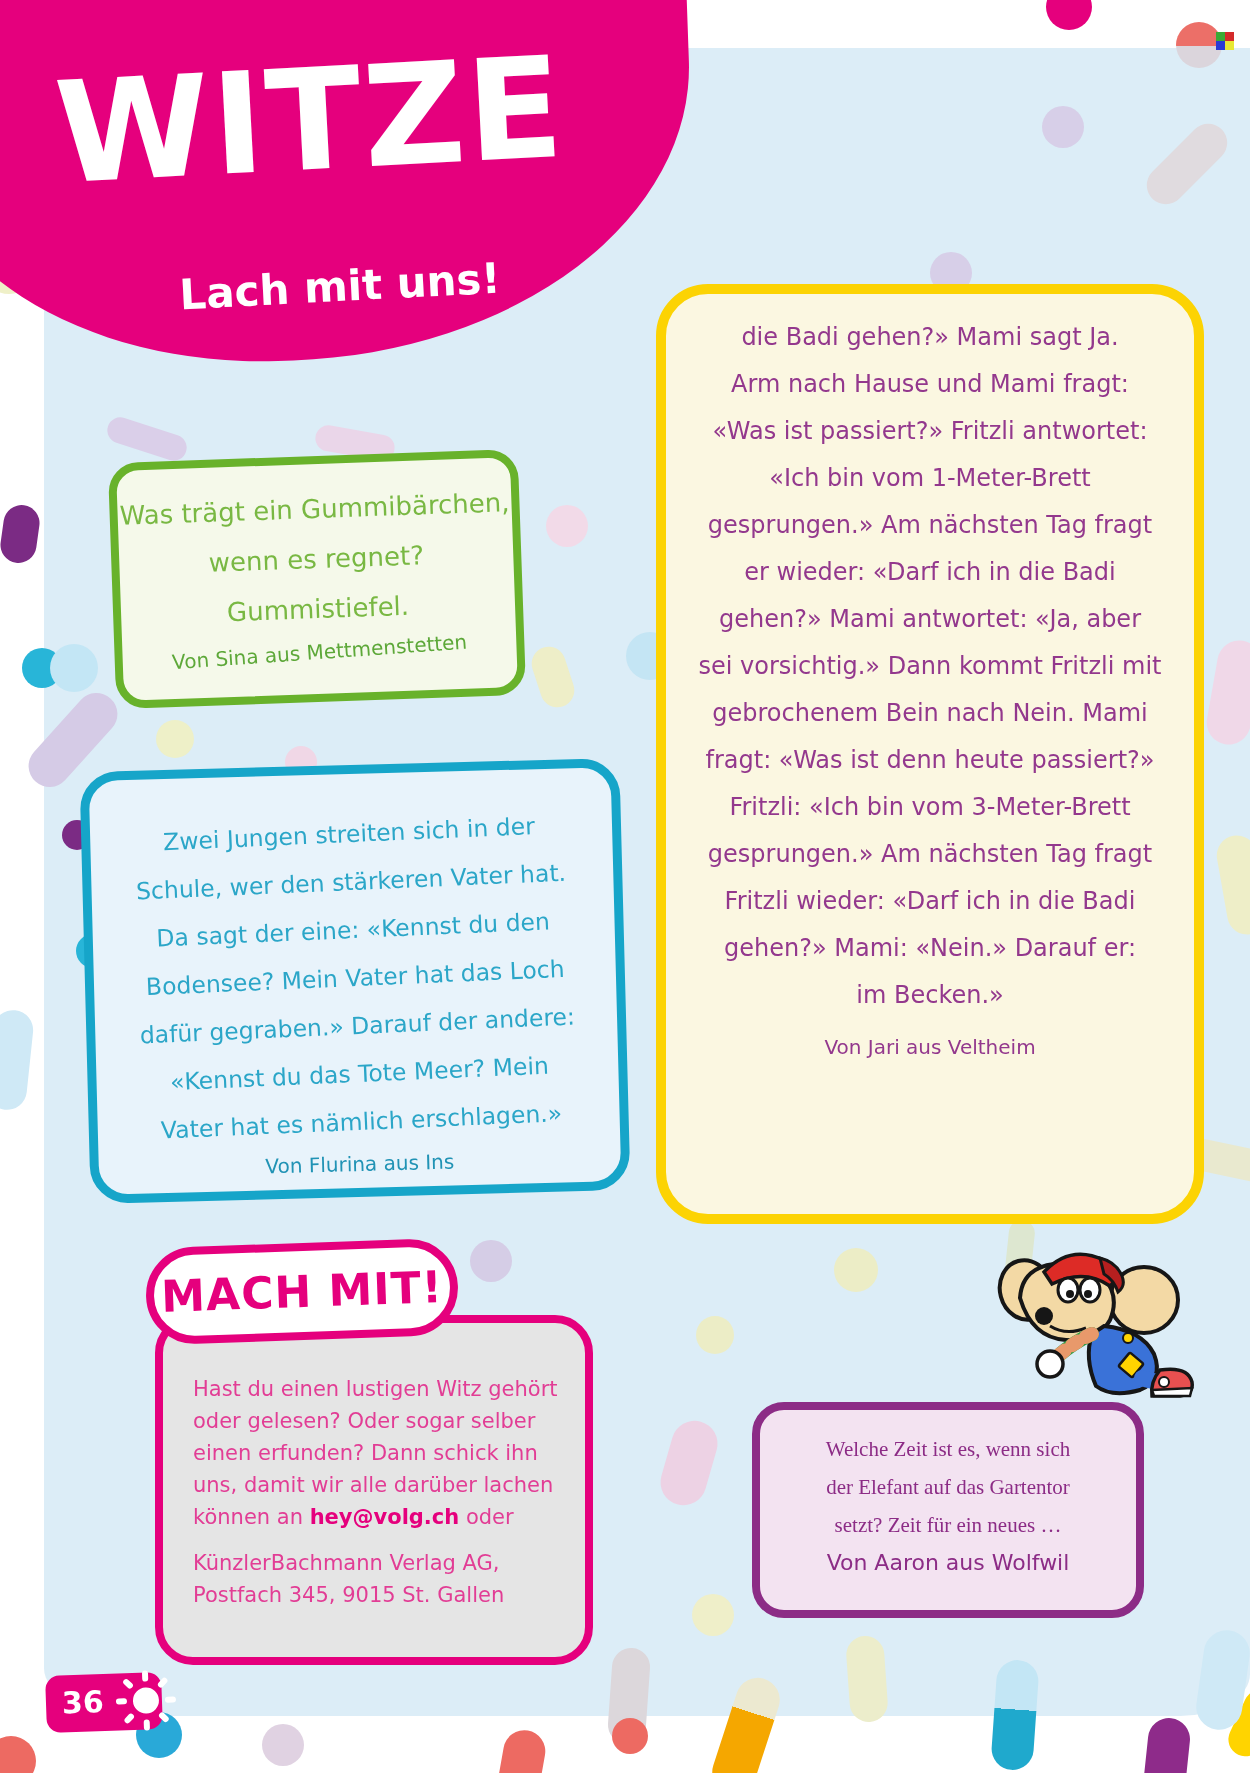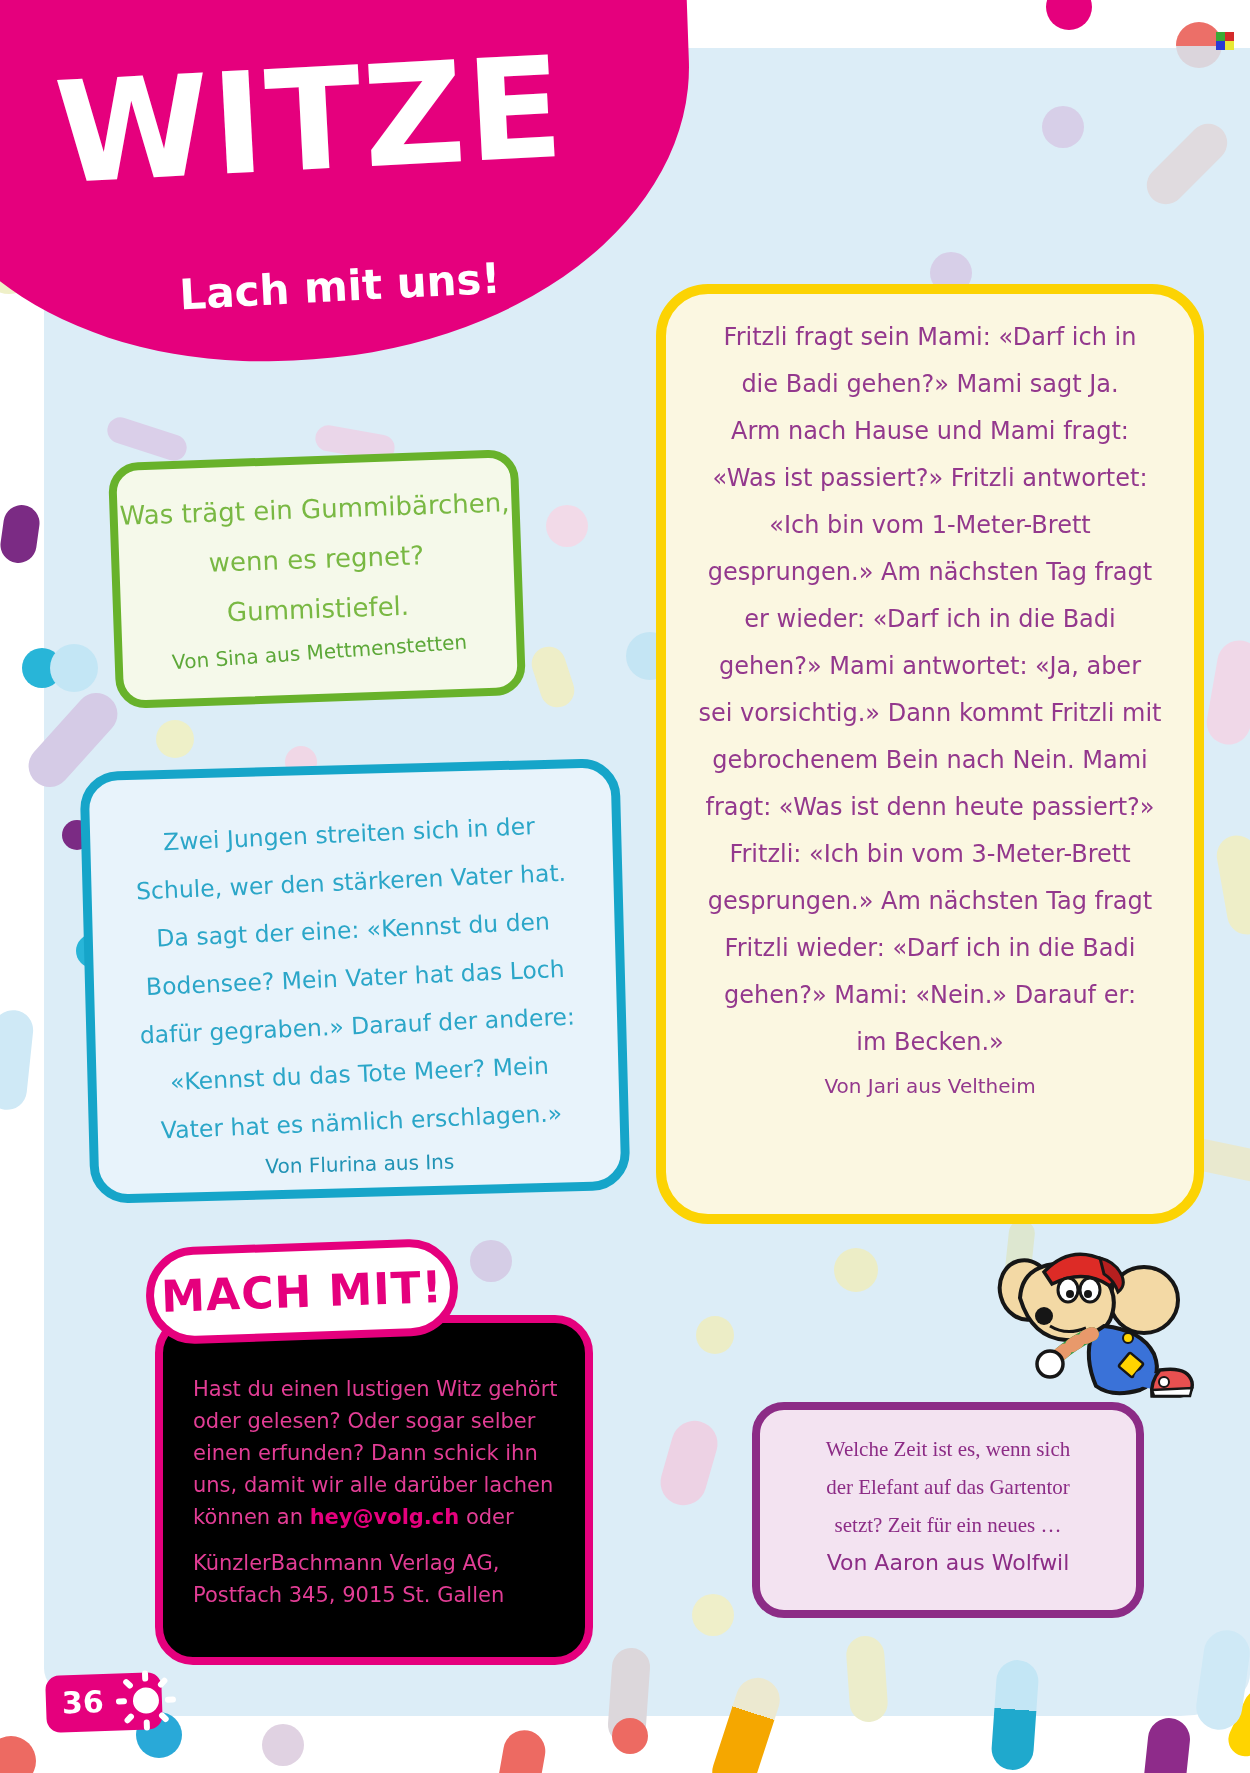--- a/index.html
+++ b/index.html
@@ -97,38 +97,38 @@
     color:#2ba6c8;font-size:23.5px;
   }
   .cyan .lines{padding-top:36px;line-height:48px;transform:rotate(-1deg);}
   .cyan .attrib{margin-top:6px;font-size:20px;color:#2193b5;}
   .yellow{
     left:656px;top:284px;width:548px;height:940px;background:#fbf7e1;
     border:10px solid #fcd303;border-radius:52px;
     color:#93388d;font-size:24px;
   }
   .yellow .lines{padding-top:20px;line-height:47px;}
-  .yellow .attrib{margin-top:8px;font-size:20px;}
+  .yellow .attrib{margin-top:16px;font-size:20px;}
   .purple{
     left:752px;top:1402px;width:392px;height:216px;background:#f3e3f1;
     border:8px solid #8c2c86;border-radius:32px;
     color:#8c2c86;font-size:21px;
   }
   .purple .lines{padding-top:20px;line-height:38px;font-family:Liberation Serif, serif;}
   .purple .attrib{margin-top:6px;font-size:22px;}
   
   .pill{
     position:absolute;left:146px;top:1243px;width:312px;height:97px;z-index:6;
     background:#fff;border:8px solid #e5007d;border-radius:60px;
     box-sizing:border-box;display:flex;align-items:center;justify-content:center;
     transform:rotate(-2deg);
   }
   .pill span{color:#e5007d;font-size:44px;font-weight:800;letter-spacing:1px;}
   .pinkbox{
-    left:155px;top:1315px;width:438px;height:350px;background:#000000;
+    left:155px;top:1315px;width:438px;height:350px;background:#e5e5e5;
     border:8px solid #e5007d;border-radius:38px;z-index:5;
     text-align:left;color:#e23d95;font-size:21px;line-height:32px;
   }
   .pinkbox .inner{padding:50px 18px 0 30px;}
   .pinkbox .email{color:#e5007d;font-weight:bold;}
   .pinkbox .address{margin-top:14px;}
   
   .badge{
     position:absolute;left:46px;top:1674px;width:116px;height:57px;z-index:5;
     background:#e5007d;border-radius:14px;transform:rotate(-2deg);
@@ -217,21 +217,20 @@
         <div>Bodensee? Mein Vater hat das Loch</div>
         <div>dafür gegraben.» Darauf der andere:</div>
         <div>«Kennst du das Tote Meer? Mein</div>
         <div>Vater hat es nämlich erschlagen.»</div>
       </div>
     <div class="attrib">Von Flurina aus Ins</div>
   </section>
 
   <section class="box yellow">
     <div class="lines">
-        <div>Fritzli fragt sein Mami: «Darf ich in</div>
         <div>die Badi gehen?» Mami sagt Ja.</div>
         <div>Arm nach Hause und Mami fragt:</div>
         <div>«Was ist passiert?» Fritzli antwortet:</div>
         <div>«Ich bin vom 1-Meter-Brett</div>
         <div>gesprungen.» Am nächsten Tag fragt</div>
         <div>er wieder: «Darf ich in die Badi</div>
         <div>gehen?» Mami antwortet: «Ja, aber</div>
         <div>sei vorsichtig.» Dann kommt Fritzli mit</div>
         <div>gebrochenem Bein nach Nein. Mami</div>
         <div>fragt: «Was ist denn heute passiert?»</div>

